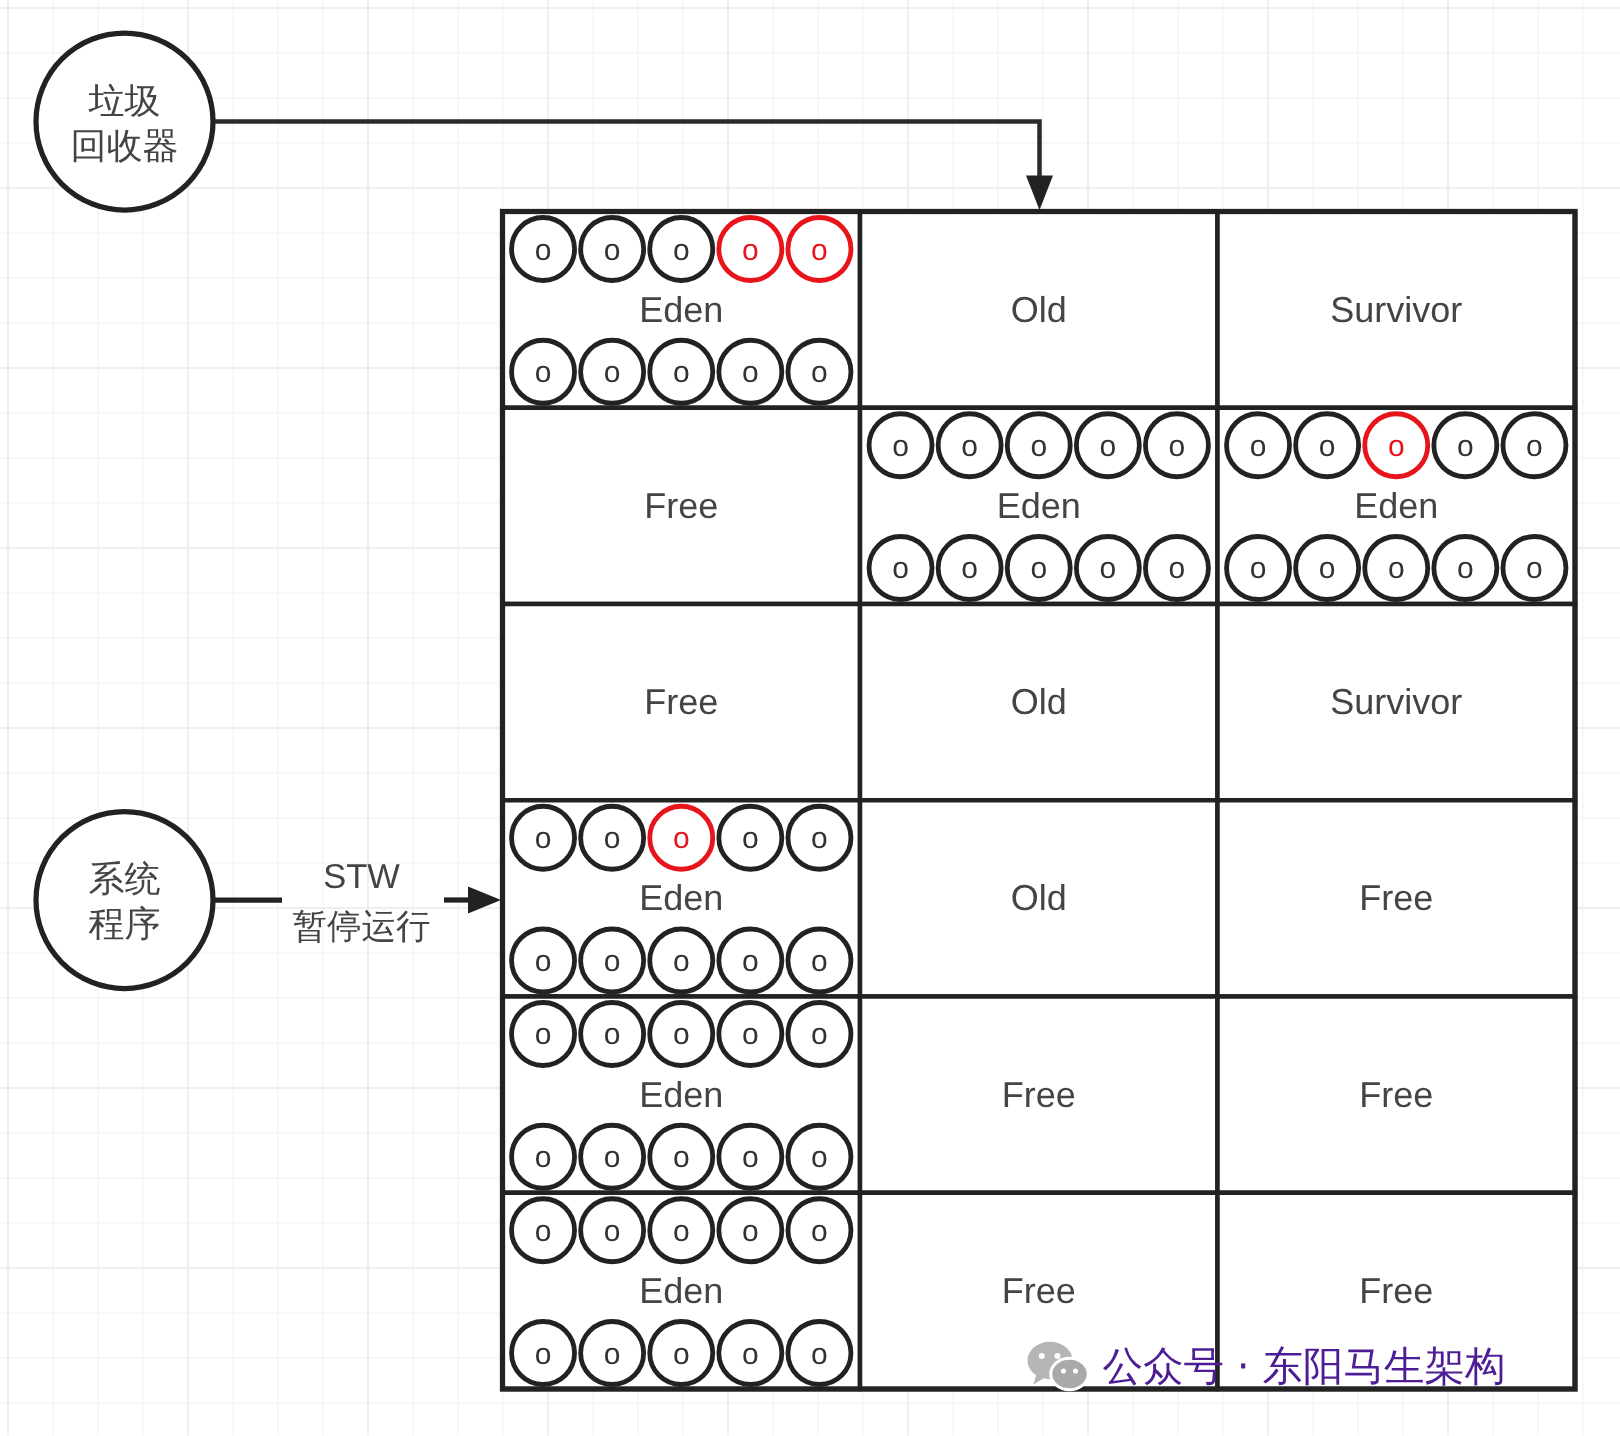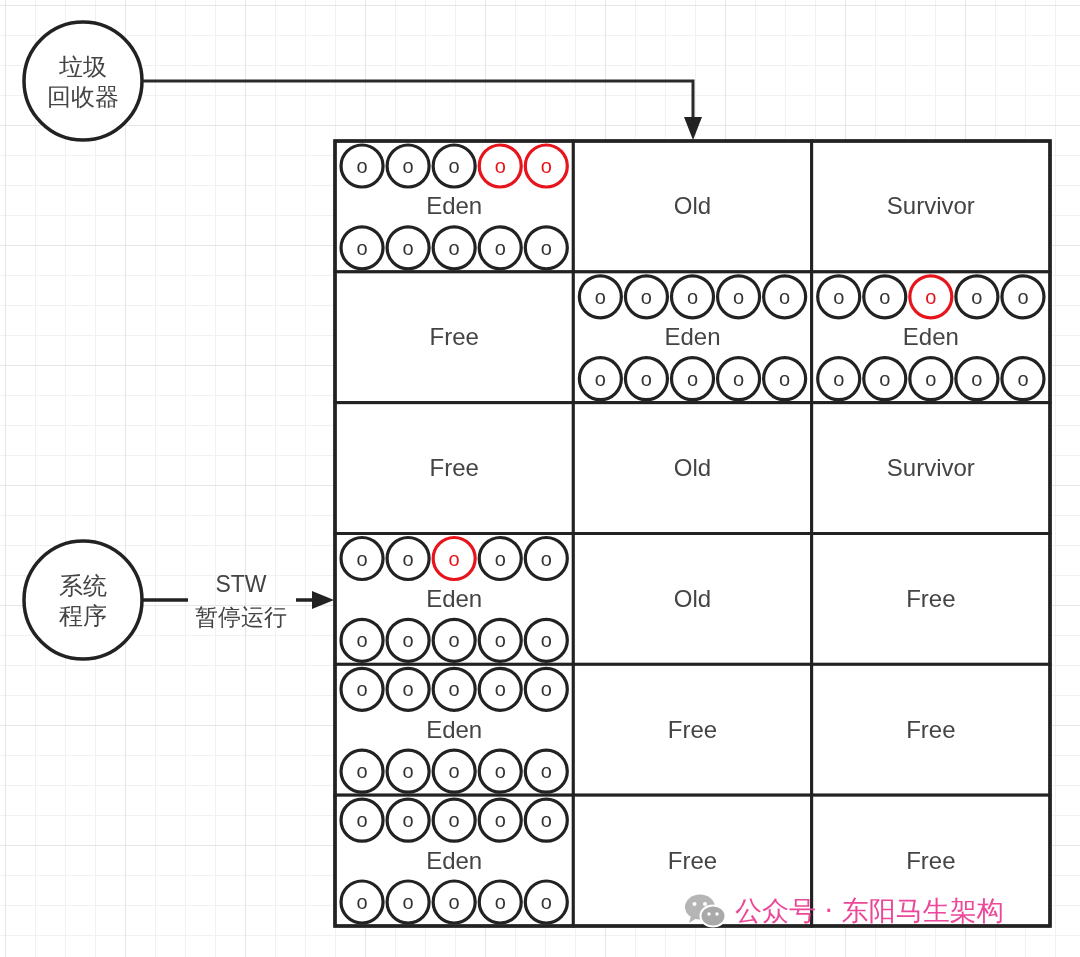--- a/index.html
+++ b/index.html
@@ -20,21 +20,21 @@
     font-family: "Liberation Sans", "DejaVu Sans", sans-serif;
     fill: #444444;
   }
   .node-text { font-size: 24px; }
   .cell-label { font-size: 24px; }
   .edge-text { font-size: 23px; }
   .obj-text { font-size: 20px; }
   .watermark {
     position: absolute; left: 683px; top: 893px;
     display: flex; align-items: center; gap: 8px;
-    color: #ec4899; font-size: 27px;
+    color: #4c1d95; font-size: 27px;
     font-family: "DejaVu Sans", "Liberation Sans", sans-serif;
     pointer-events: none;
   }
   .wechat-icon { width: 44px; height: 36px; }
 </style>
 </head>
 <body>
 
 <svg id="diagram" width="1080" height="957" viewBox="0 0 1080 957" xmlns="http://www.w3.org/2000/svg">
   <defs>

